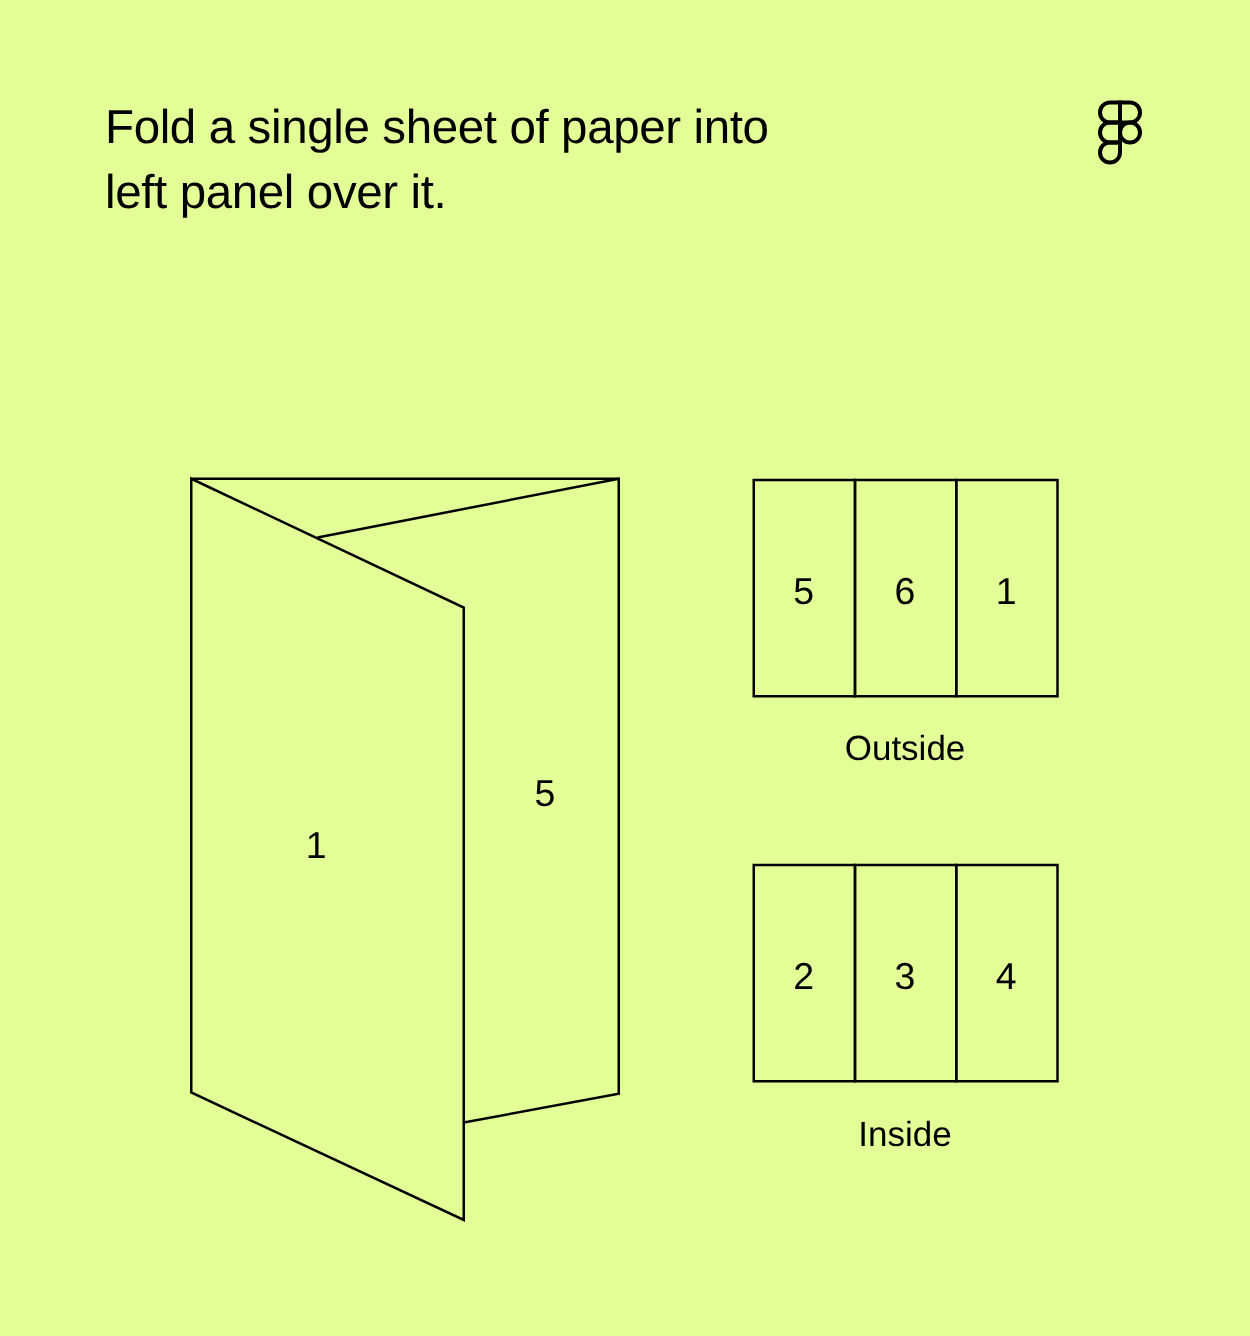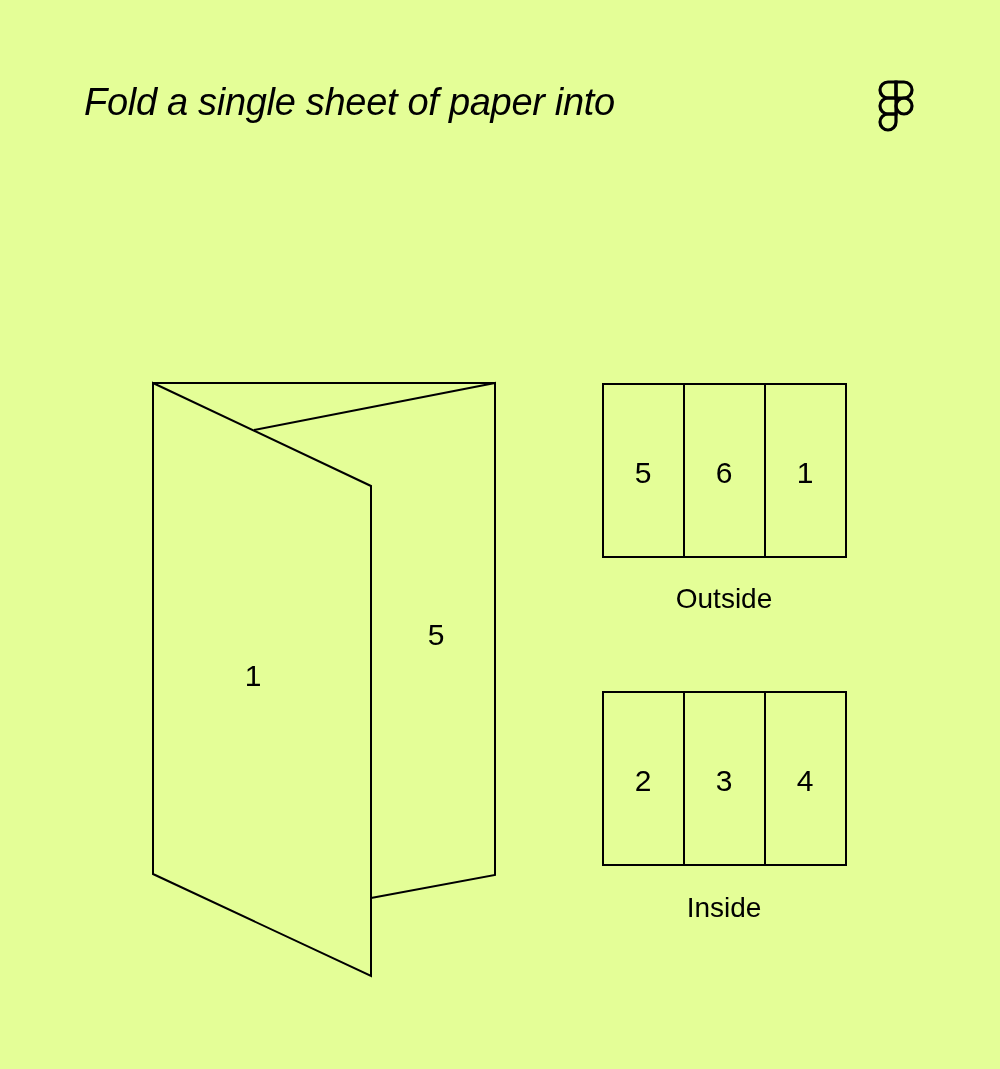--- a/index.html
+++ b/index.html
@@ -13,33 +13,33 @@
   }
   .heading {
     position: absolute;
     left: 84px; top: 76px;
     width: 680px;
     font-size: 38px;
     line-height: 52px;
     letter-spacing: -0.3px;
     margin: 0;
     font-weight: normal;
-    font-style: italic;
   }
   .heading span { display: block; white-space: nowrap; }
   .logo { position: absolute; left: 876px; top: 80px; width: 44px; height: 56px; }
   svg.diagram { position: absolute; left: 0; top: 0; width: 1000px; height: 1069px; }
   .num { font-size: 30px; }
   .caption { font-size: 28px; }
 </style>
 </head>
 <body>
 
 <h1 class="heading">
   <span>Fold a single sheet of paper into</span>
+  <span>left panel over it.</span>
 </h1>
 
 <svg class="logo" viewBox="0 0 44 56" fill="none" stroke="#000" stroke-width="3.2">
   <path d="M4 10 a8 8 0 0 1 8 -8 h8 v16 h-8 a8 8 0 0 1 -8 -8 z"></path>
   <path d="M20 2 h8 a8 8 0 0 1 0 16 h-8 z"></path>
   <path d="M4 26 a8 8 0 0 1 8 -8 h8 v16 h-8 a8 8 0 0 1 -8 -8 z"></path>
   <circle cx="28" cy="26" r="8"></circle>
   <path d="M4 42 a8 8 0 0 1 8 -8 h8 v8 a8 8 0 1 1 -16 0 z"></path>
 </svg>
 

